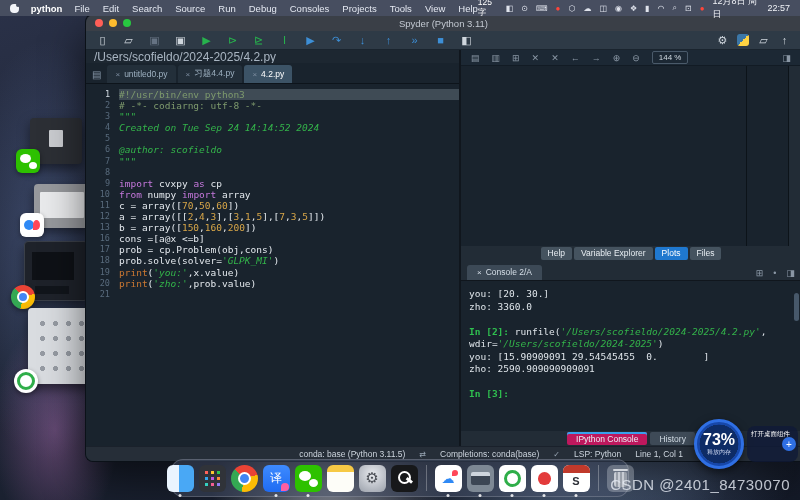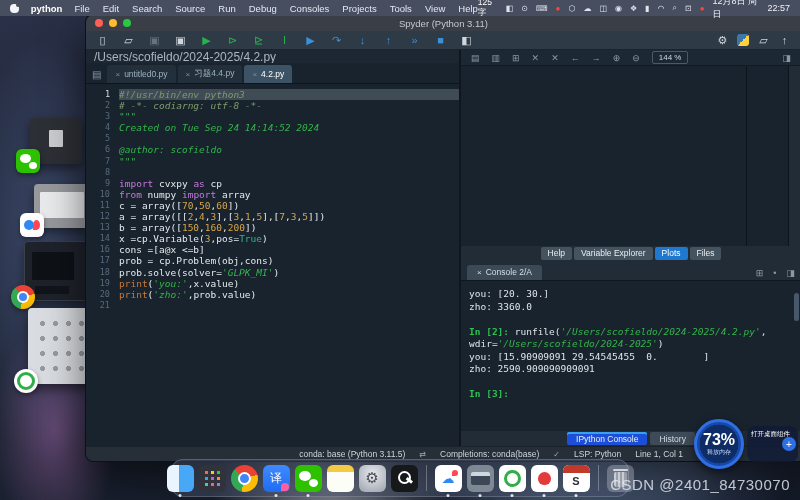--- a/index.html
+++ b/index.html
@@ -48,21 +48,21 @@
   .etab{display:inline-flex;align-items:center;background:#232f3a;color:#9db0c0;font-size:8.5px;padding:3px 8px;border-radius:3px 3px 0 0;gap:4px}
   .etab.active{background:#3c5366;color:#fff}
   .etab .x{color:#7d8da0;font-size:8px}
   .codearea{flex:1;padding-top:5px;font-family:"DejaVu Sans Mono",monospace;font-size:9.5px;overflow:hidden}
   .cl{display:flex;height:11.1px;line-height:11.1px;white-space:pre}
   .gut{width:24px;text-align:right;padding-right:9px;color:#586a7c;font-size:8.5px;flex:0 0 auto}
   .ct{flex:1}
   .cl.hl .ct{background:#3f4b55}
   .cl.hl .gut{color:#d4dce3}
   .sy-p{color:#e4e9ee}
-  .sy-c{color:#7e9a6d;font-style:italic}
+  .sy-c{color:#7e9a6d;}
   .sy-s{color:#33b34a;font-style:italic}
   .sy-k{color:#c678dd}
   .sy-n{color:#d8a648}
   .sy-b{color:#cc7832}
   .sy-t{color:#33b38d}
   
   .ptoolbar{height:15px;background:#1c2834;border-bottom:1px solid #121b24;display:flex;align-items:center;gap:12px;padding:0 10px;flex:0 0 auto}
   .pti{color:#8a97a5;font-size:9px}
   .zoombox{border:1px solid #4a5a6a;border-radius:2px;color:#cfd8e0;font-size:8px;padding:1px 6px}
   .ptoptions{margin-left:auto;color:#8a97a5;font-size:9px}
@@ -79,21 +79,21 @@
   .ctab .x{color:#8painting695a5;font-size:8px}
   .chicons{margin-left:auto;display:flex;gap:10px;margin-bottom:2px}
   .chi{color:#8a97a5;font-size:9px}
   .ccontent{flex:1;padding:7px 8px;font-family:"DejaVu Sans Mono",monospace;font-size:9.5px;line-height:12.5px;position:relative;overflow:hidden;background:#19232d}
   .cline{white-space:pre;height:12.5px}
   .sy-o{color:#dfe5ea}
   .sy-g{color:#2fbf4f;font-weight:bold}
   .cscroll{position:absolute;right:2px;top:12px;width:5px;height:28px;background:#47586a;border-radius:3px}
   .ctabs-bottom{height:15px;background:#222c36;display:flex;align-items:center;justify-content:center;gap:3px;flex:0 0 auto}
   .btab{background:#3e4a57;color:#cfd9e2;font-size:8.5px;padding:1.5px 9px;border-radius:2px}
-  .btab.active{background:#1d4ed8;color:#eaf1f7;box-shadow:inset 0 2px 0 #39a0ed}
+  .btab.active{background:#be185d;color:#eaf1f7;box-shadow:inset 0 2px 0 #39a0ed}
   
   .statusbar{height:14px;background:#262e38;border-top:1px solid #1a212b;display:flex;align-items:center;justify-content:flex-end;gap:14px;padding-right:118px;font-size:8.5px;color:#cdd5de;flex:0 0 auto;border-radius:0 0 0 8px}
   .sbicon{color:#9aa7b5;font-size:8px}
   
   .mwin{position:absolute;border-radius:4px;box-shadow:0 5px 12px rgba(0,0,0,.5);z-index:5}
   .mw-wechat{left:30px;top:118px;width:52px;height:46px;background:#2c2f35}
   .mw-wechat::after{content:"";position:absolute;left:19px;top:12px;width:14px;height:17px;background:#caccd0;border-radius:1px}
   .mw-netdisk{left:34px;top:184px;width:56px;height:44px;background:#97999d}
   .mw-netdisk::after{content:"";position:absolute;left:6px;top:8px;right:6px;bottom:10px;background:#e9eaec;border-radius:1px}
   .mw-code{left:24px;top:241px;width:64px;height:60px;background:#1e222a;border:1px solid #3a3f48;box-sizing:border-box}
@@ -286,21 +286,20 @@
           <div class="cl"><span class="gut">4</span><span class="ct"><span class="sy-s">Created on Tue Sep 24 14:14:52 2024</span></span></div>
           <div class="cl"><span class="gut">5</span><span class="ct"></span></div>
           <div class="cl"><span class="gut">6</span><span class="ct"><span class="sy-s">@author: scofieldo</span></span></div>
           <div class="cl"><span class="gut">7</span><span class="ct"><span class="sy-s">"""</span></span></div>
           <div class="cl"><span class="gut">8</span><span class="ct"></span></div>
           <div class="cl"><span class="gut">9</span><span class="ct"><span class="sy-k">import</span><span class="sy-p"> cvxpy </span><span class="sy-k">as</span><span class="sy-p"> cp</span></span></div>
           <div class="cl"><span class="gut">10</span><span class="ct"><span class="sy-k">from</span><span class="sy-p"> numpy </span><span class="sy-k">import</span><span class="sy-p"> array</span></span></div>
           <div class="cl"><span class="gut">11</span><span class="ct"><span class="sy-p">c = array([</span><span class="sy-n">70</span><span class="sy-p">,</span><span class="sy-n">50</span><span class="sy-p">,</span><span class="sy-n">60</span><span class="sy-p">])</span></span></div>
           <div class="cl"><span class="gut">12</span><span class="ct"><span class="sy-p">a = array([[</span><span class="sy-n">2</span><span class="sy-p">,</span><span class="sy-n">4</span><span class="sy-p">,</span><span class="sy-n">3</span><span class="sy-p">],[</span><span class="sy-n">3</span><span class="sy-p">,</span><span class="sy-n">1</span><span class="sy-p">,</span><span class="sy-n">5</span><span class="sy-p">],[</span><span class="sy-n">7</span><span class="sy-p">,</span><span class="sy-n">3</span><span class="sy-p">,</span><span class="sy-n">5</span><span class="sy-p">]])</span></span></div>
           <div class="cl"><span class="gut">13</span><span class="ct"><span class="sy-p">b = array([</span><span class="sy-n">150</span><span class="sy-p">,</span><span class="sy-n">160</span><span class="sy-p">,</span><span class="sy-n">200</span><span class="sy-p">])</span></span></div>
-          <div class="cl"><span class="gut">14</span><span class="ct"><span class="sy-p">x =cp.Variable(</span><span class="sy-n">3</span><span class="sy-p">,pos=</span><span class="sy-t">True</span><span class="sy-p">)</span></span></div>
           <div class="cl"><span class="gut">16</span><span class="ct"><span class="sy-p">cons =[a@x &lt;=b]</span></span></div>
           <div class="cl"><span class="gut">17</span><span class="ct"><span class="sy-p">prob = cp.Problem(obj,cons)</span></span></div>
           <div class="cl"><span class="gut">18</span><span class="ct"><span class="sy-p">prob.solve(solver=</span><span class="sy-s">'GLPK_MI'</span><span class="sy-p">)</span></span></div>
           <div class="cl"><span class="gut">19</span><span class="ct"><span class="sy-b">print</span><span class="sy-p">(</span><span class="sy-s">'you:'</span><span class="sy-p">,x.value)</span></span></div>
           <div class="cl"><span class="gut">20</span><span class="ct"><span class="sy-b">print</span><span class="sy-p">(</span><span class="sy-s">'zho:'</span><span class="sy-p">,prob.value)</span></span></div>
           <div class="cl"><span class="gut">21</span><span class="ct"></span></div>
         </div>
     </div>
     <div class="vdivider"></div>
     <div class="rightpane">

